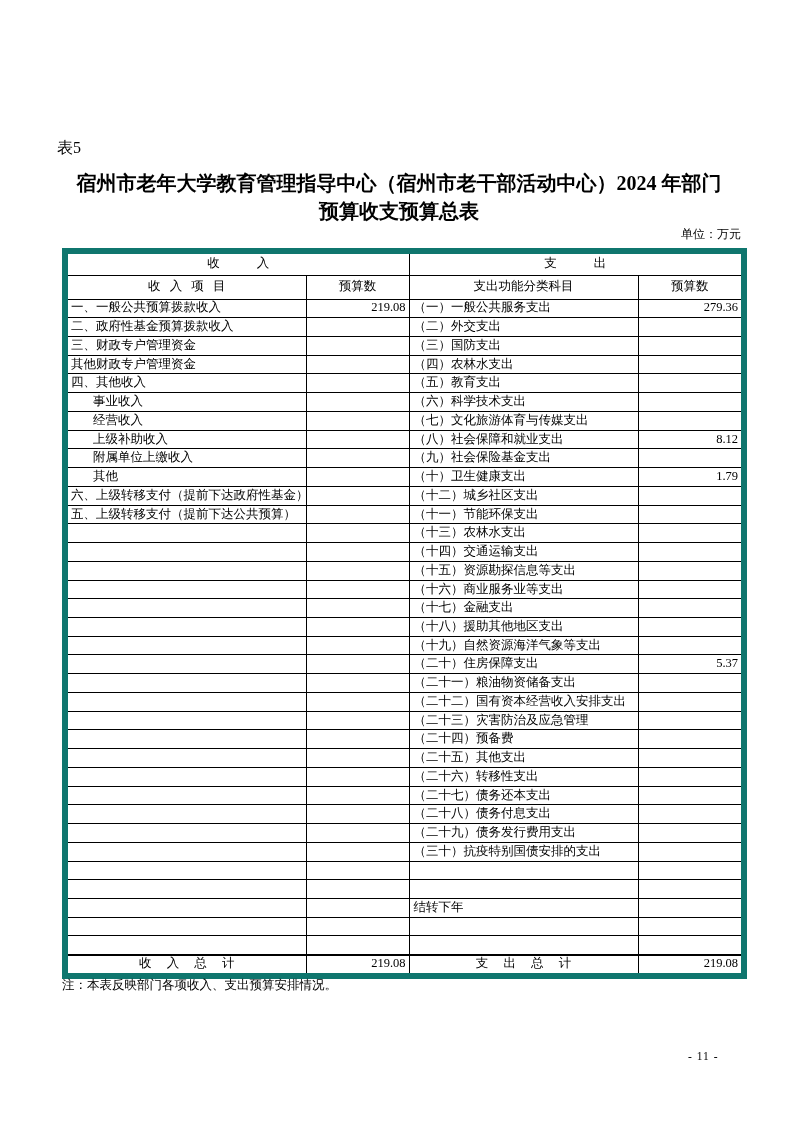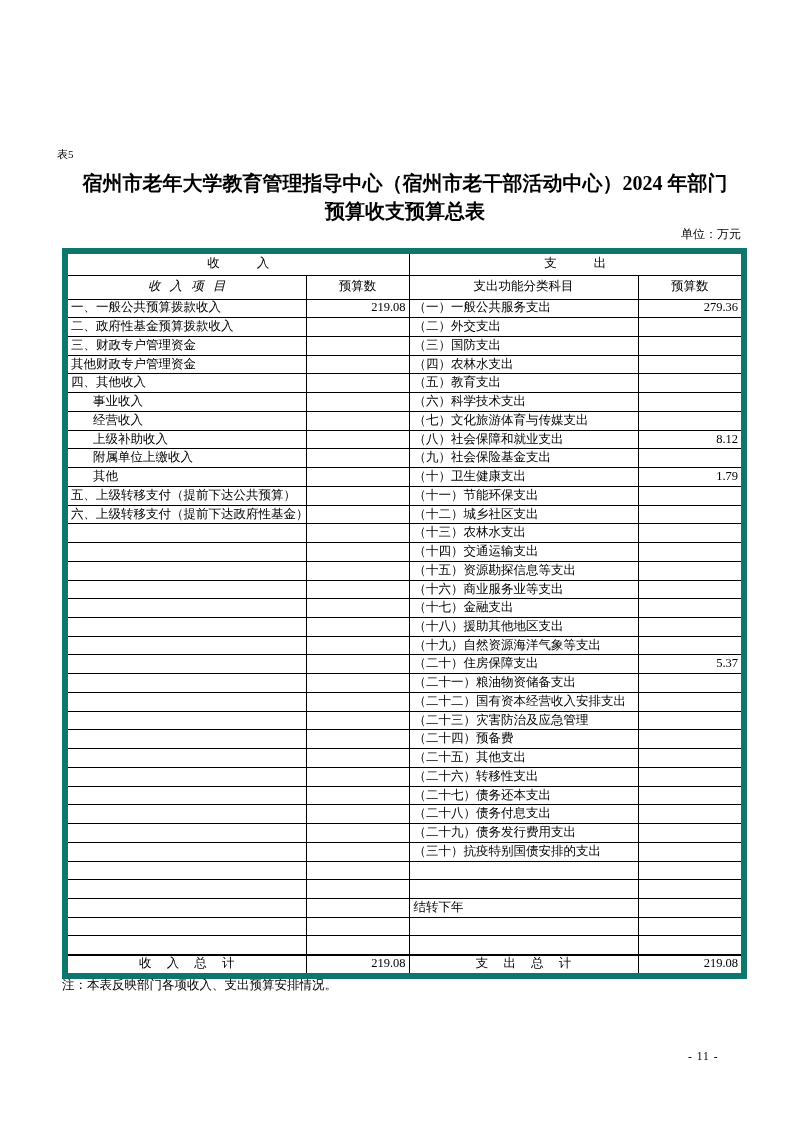--- a/index.html
+++ b/index.html
@@ -12,26 +12,26 @@
     position: relative;
     width: 793px;
     height: 1122px;
     background: #ffffff;
     margin: 0 auto;
     overflow: hidden;
   }
   .table-label {
     position: absolute;
     left: 57px;
-    top: 147px;
-    font-size: 11px;
+    top: 138px;
+    font-size: 16px;
   }
   .doc-title {
     position: absolute;
-    left: 63px;
+    left: 57px;
     top: 169px;
     width: 684px;
     text-align: center;
     font-weight: bold;
     font-size: 20px;
     line-height: 28px;
   }
   .unit-label {
     position: absolute;
     left: 57px;
@@ -66,21 +66,21 @@
     text-align: center;
     font-weight: bold;
     font-size: 14.5px;
     word-spacing: 34px;
   }
   .col-h {
     text-align: center;
     font-weight: bold;
     font-size: 13.5px;
   }
-  .col-h.spaced { word-spacing: 6px; font-style: italic; }
+  .col-h.spaced { word-spacing: 6px; }
   td.item { padding-left: 3px; }
   td.item.indent { padding-left: 25px; }
   td.exp { padding-left: 4px; }
   td.num { text-align: right; padding-right: 3px; }
   tr.total-row td { border-top: 2px solid #000; }
   .total-label {
     text-align: center;
     font-weight: bold;
     font-size: 13.5px;
     word-spacing: 12px;
@@ -187,29 +187,29 @@
           <td class="item exp">（九）社会保险基金支出</td>
           <td class="num"></td>
         </tr>
         <tr class="data-row">
           <td class="item indent">其他</td>
           <td class="num"></td>
           <td class="item exp">（十）卫生健康支出</td>
           <td class="num">1.79</td>
         </tr>
         <tr class="data-row">
+          <td class="item">六、上级转移支付（提前下达政府性基金）</td>
+          <td class="num"></td>
+          <td class="item exp">（十二）城乡社区支出</td>
+          <td class="num"></td>
+        </tr>
+        <tr class="data-row">
           <td class="item">五、上级转移支付（提前下达公共预算）</td>
           <td class="num"></td>
           <td class="item exp">（十一）节能环保支出</td>
-          <td class="num"></td>
-        </tr>
-        <tr class="data-row">
-          <td class="item">六、上级转移支付（提前下达政府性基金）</td>
-          <td class="num"></td>
-          <td class="item exp">（十二）城乡社区支出</td>
           <td class="num"></td>
         </tr>
         <tr class="data-row">
           <td class="item"></td>
           <td class="num"></td>
           <td class="item exp">（十三）农林水支出</td>
           <td class="num"></td>
         </tr>
         <tr class="data-row">
           <td class="item"></td>

